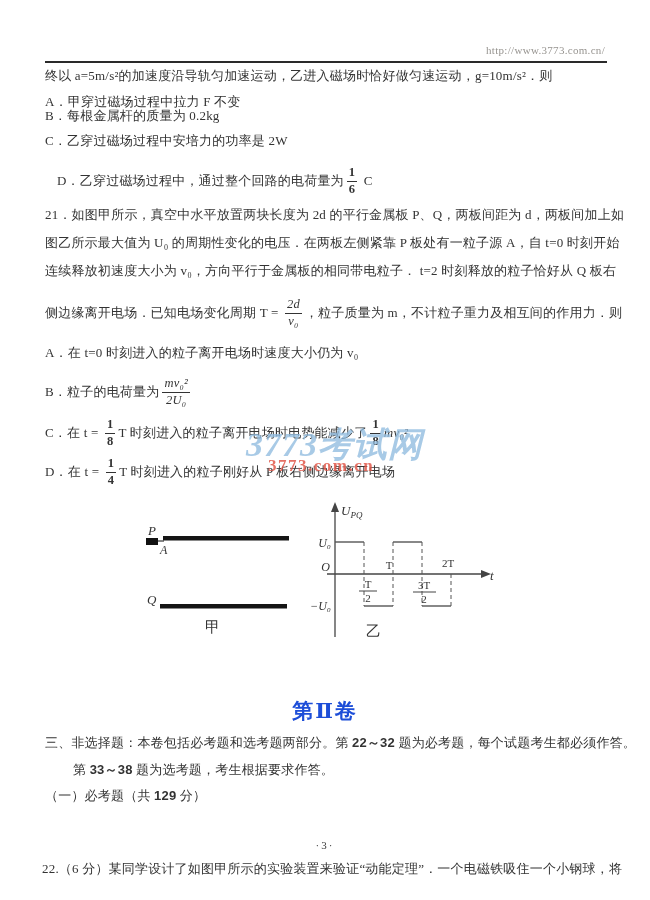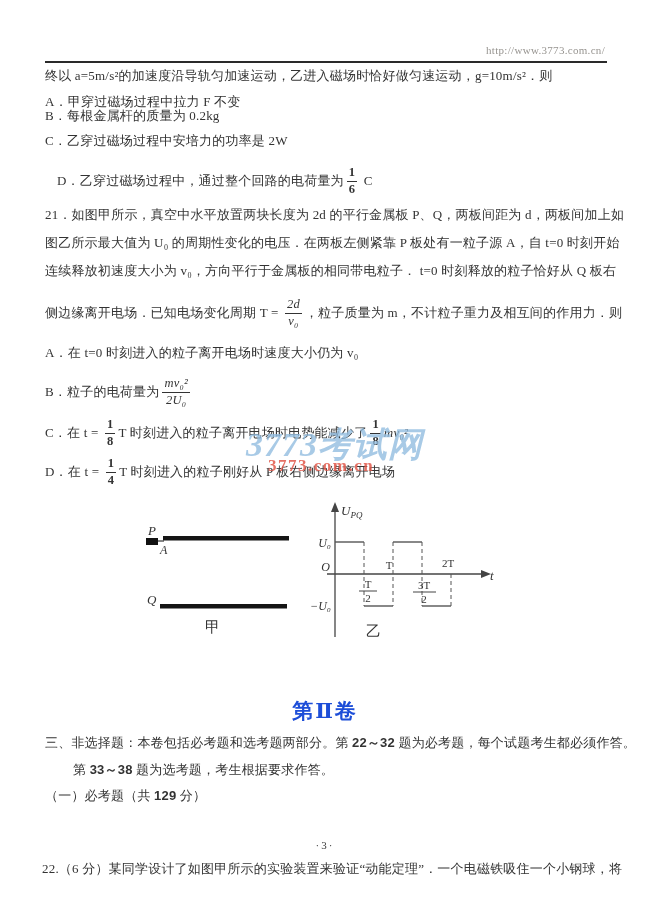--- a/index.html
+++ b/index.html
@@ -41,21 +41,21 @@
     <span>D．乙穿过磁场过程中，通过整个回路的电荷量为</span>
     <span class="frac fb">
       <span class="num">1</span>
       <span class="den">6</span>
     </span>
     <span> C</span>
   </div>
 
   <div class="abs tl" style="top:206px;left:45px;">21．如图甲所示，真空中水平放置两块长度为 2d 的平行金属板 P、Q，两板间距为 d，两板间加上如</div>
   <div class="abs tl" style="top:234px;left:45px;">图乙所示最大值为 U₀ 的周期性变化的电压．在两板左侧紧靠 P 板处有一粒子源 A，自 t=0 时刻开始</div>
-  <div class="abs tl" style="top:262px;left:45px;">连续释放初速度大小为 v₀，方向平行于金属板的相同带电粒子． t=0 时刻释放的粒子恰好从 Q 板右</div>
+  <div class="abs tl" style="top:262px;left:45px;">连续释放初速度大小为 v₀，方向平行于金属板的相同带电粒子． t=2 时刻释放的粒子恰好从 Q 板右</div>
   <div class="abs mrow" style="top:292px;left:45px;height:42px;">
     <span>侧边缘离开电场．已知电场变化周期 T = </span>
     <span class="frac fi">
       <span class="num">2d</span>
       <span class="den">v₀</span>
     </span>
     <span>，粒子质量为 m，不计粒子重力及相互间的作用力．则</span>
   </div>
 
   <div class="abs tl" style="top:344px;left:45px;">A．在 t=0 时刻进入的粒子离开电场时速度大小仍为 v₀</div>

